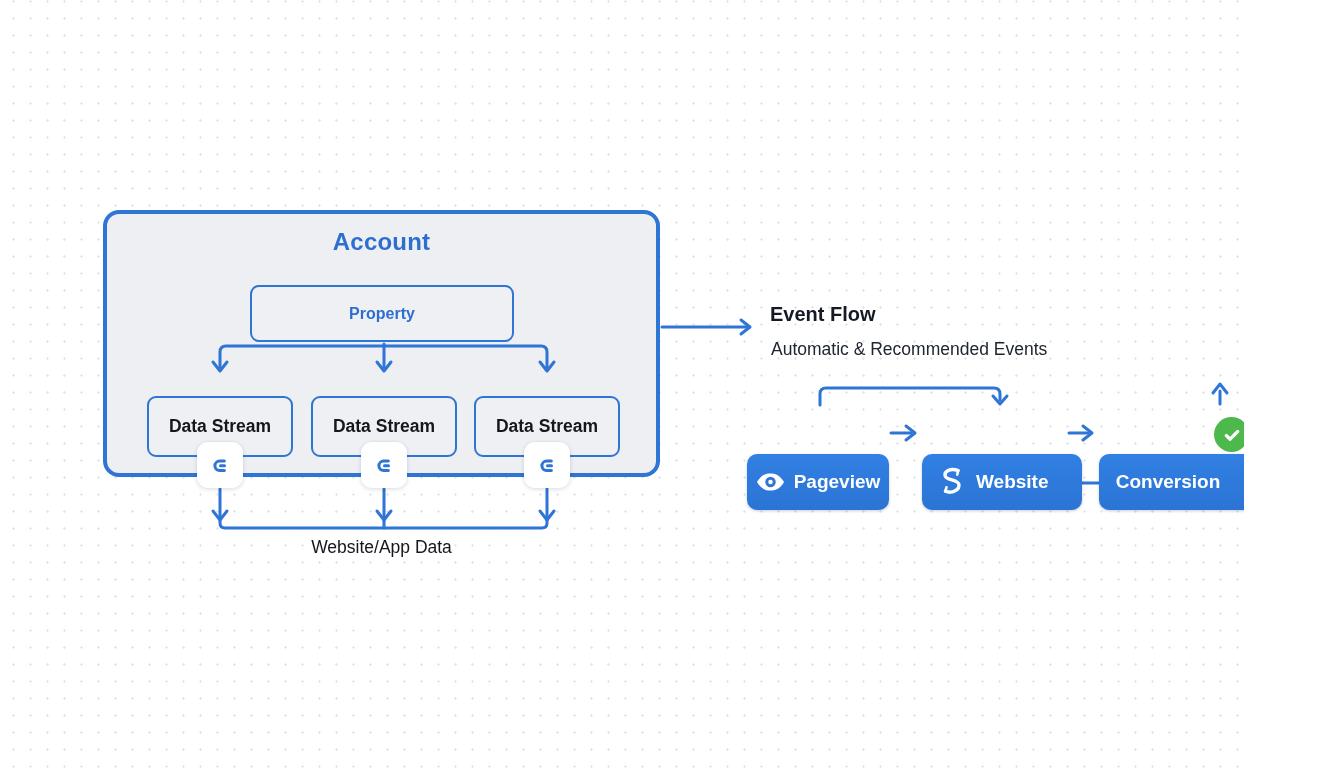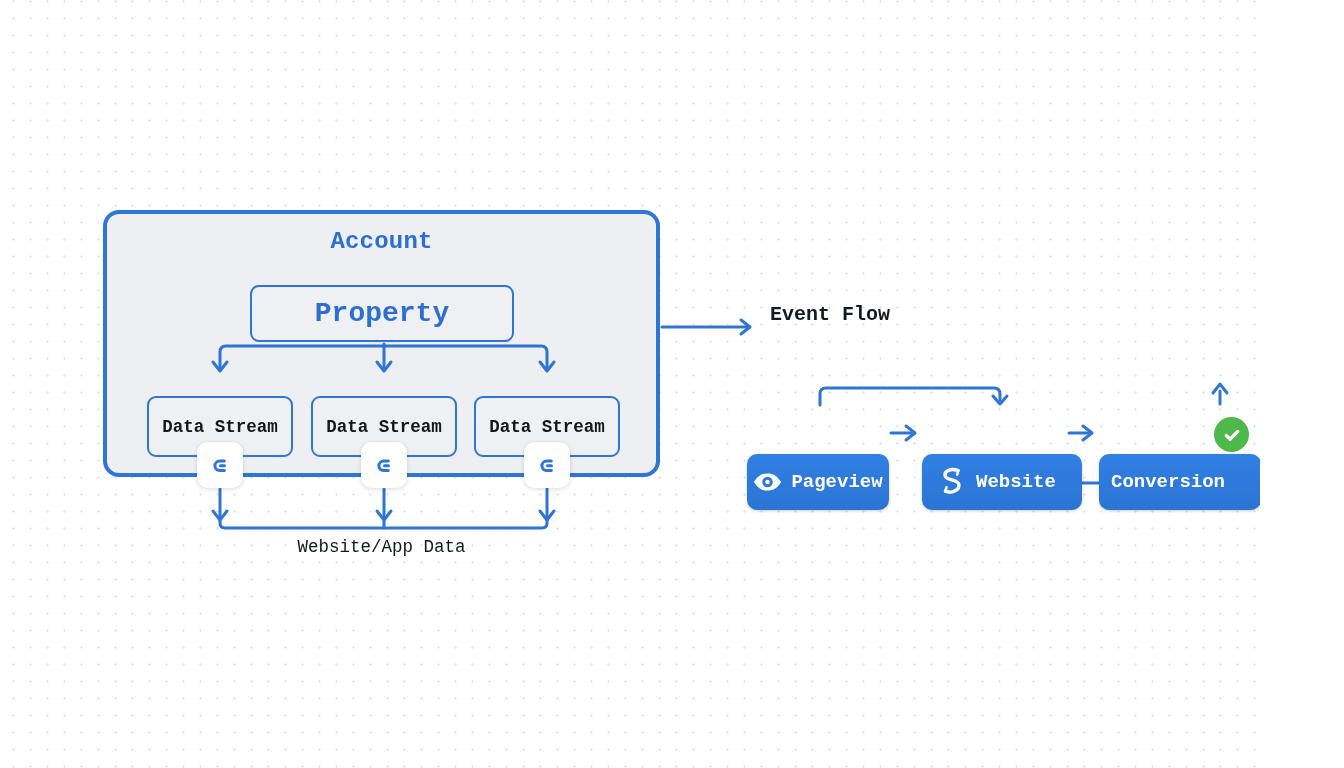--- a/index.html
+++ b/index.html
@@ -1,40 +1,39 @@
 <!DOCTYPE html>
 <html><head>
 <meta charset="utf-8">
 <style>
   html,body{margin:0;padding:0;background:#ffffff;}
   #canvas{
     position:relative;width:1244px;height:768px;overflow:hidden;
-    font-family:Liberation Mono, monospace;
+    font-family:Liberation Sans, sans-serif;
     background-color:#ffffff;
     background-image:radial-gradient(circle, #e3e6ea 1.3px, transparent 1.4px);
     background-size:17px 17px;
     background-position:5px 10px;
-    padding-left:16px;
   }
   #connectors{position:absolute;left:0;top:0;z-index:2;pointer-events:none;}
   .node{position:absolute;box-sizing:border-box;}
   
   .account-box{
     left:103px;top:210px;width:557px;height:267px;
     background:#edeff2;border:4px solid #2e75d5;border-radius:16px;z-index:1;
   }
   .account-title{
     position:absolute;left:103px;top:228px;width:557px;text-align:center;
     color:#2d6fd1;font-size:24px;font-weight:bold;z-index:3;letter-spacing:.2px;
   }
   .property-box{
     left:250px;top:285px;width:264px;height:57px;
     background:#eef0f3;border:2.5px solid #2e75d5;border-radius:9px;z-index:3;
     display:flex;align-items:center;justify-content:center;
-    color:#2d6fd1;font-size:28px;font-weight:bold;
+    color:#2d6fd1;font-size:16px;font-weight:bold;
   }
   .stream-box{
     top:396px;width:146px;height:61px;
     background:#eef0f3;border:2.5px solid #2e75d5;border-radius:9px;z-index:3;
     display:flex;align-items:center;justify-content:center;
     color:#14171c;font-size:17.5px;font-weight:bold;
   }
   .stream-icon-tile{
     top:442px;width:46px;height:46px;background:#ffffff;border-radius:11px;z-index:3;
     box-shadow:0 1px 4px rgba(20,40,80,.18);
@@ -158,20 +157,21 @@
   <div class="node stream-icon-tile" style="left:524px">
     <svg width="27" height="27" viewBox="0 0 46 46" fill="none">
       <path d="M29.5 15.5 H21.5 A8 8 0 0 0 21.5 31.5 H29.5" stroke="#2e75d5" stroke-width="5.2" stroke-linecap="round"></path>
       <path d="M23 23.5 H29.8" stroke="#2e75d5" stroke-width="5.2" stroke-linecap="round"></path>
     </svg>
   </div>
 
   <div class="collector-label">Website/App Data</div>
 
   <div class="ef-title">Event Flow</div>
+  <div class="ef-subtitle">Automatic &amp; Recommended Events</div>
 
   <div class="ef-button btn-pageview">
     <span style="display:flex">
       <svg width="29" height="20" viewBox="0 0 32 22">
         <path d="M1 11 C6 3 11 1.5 16 1.5 C21 1.5 26 3 31 11 C26 19 21 20.5 16 20.5 C11 20.5 6 19 1 11 Z" fill="#ffffff"></path>
         <circle cx="16" cy="11" r="5.8" fill="#2e77d7"></circle>
         <circle cx="16" cy="11" r="2.5" fill="#ffffff"></circle>
       </svg>
     </span>
     <span>Pageview</span>

